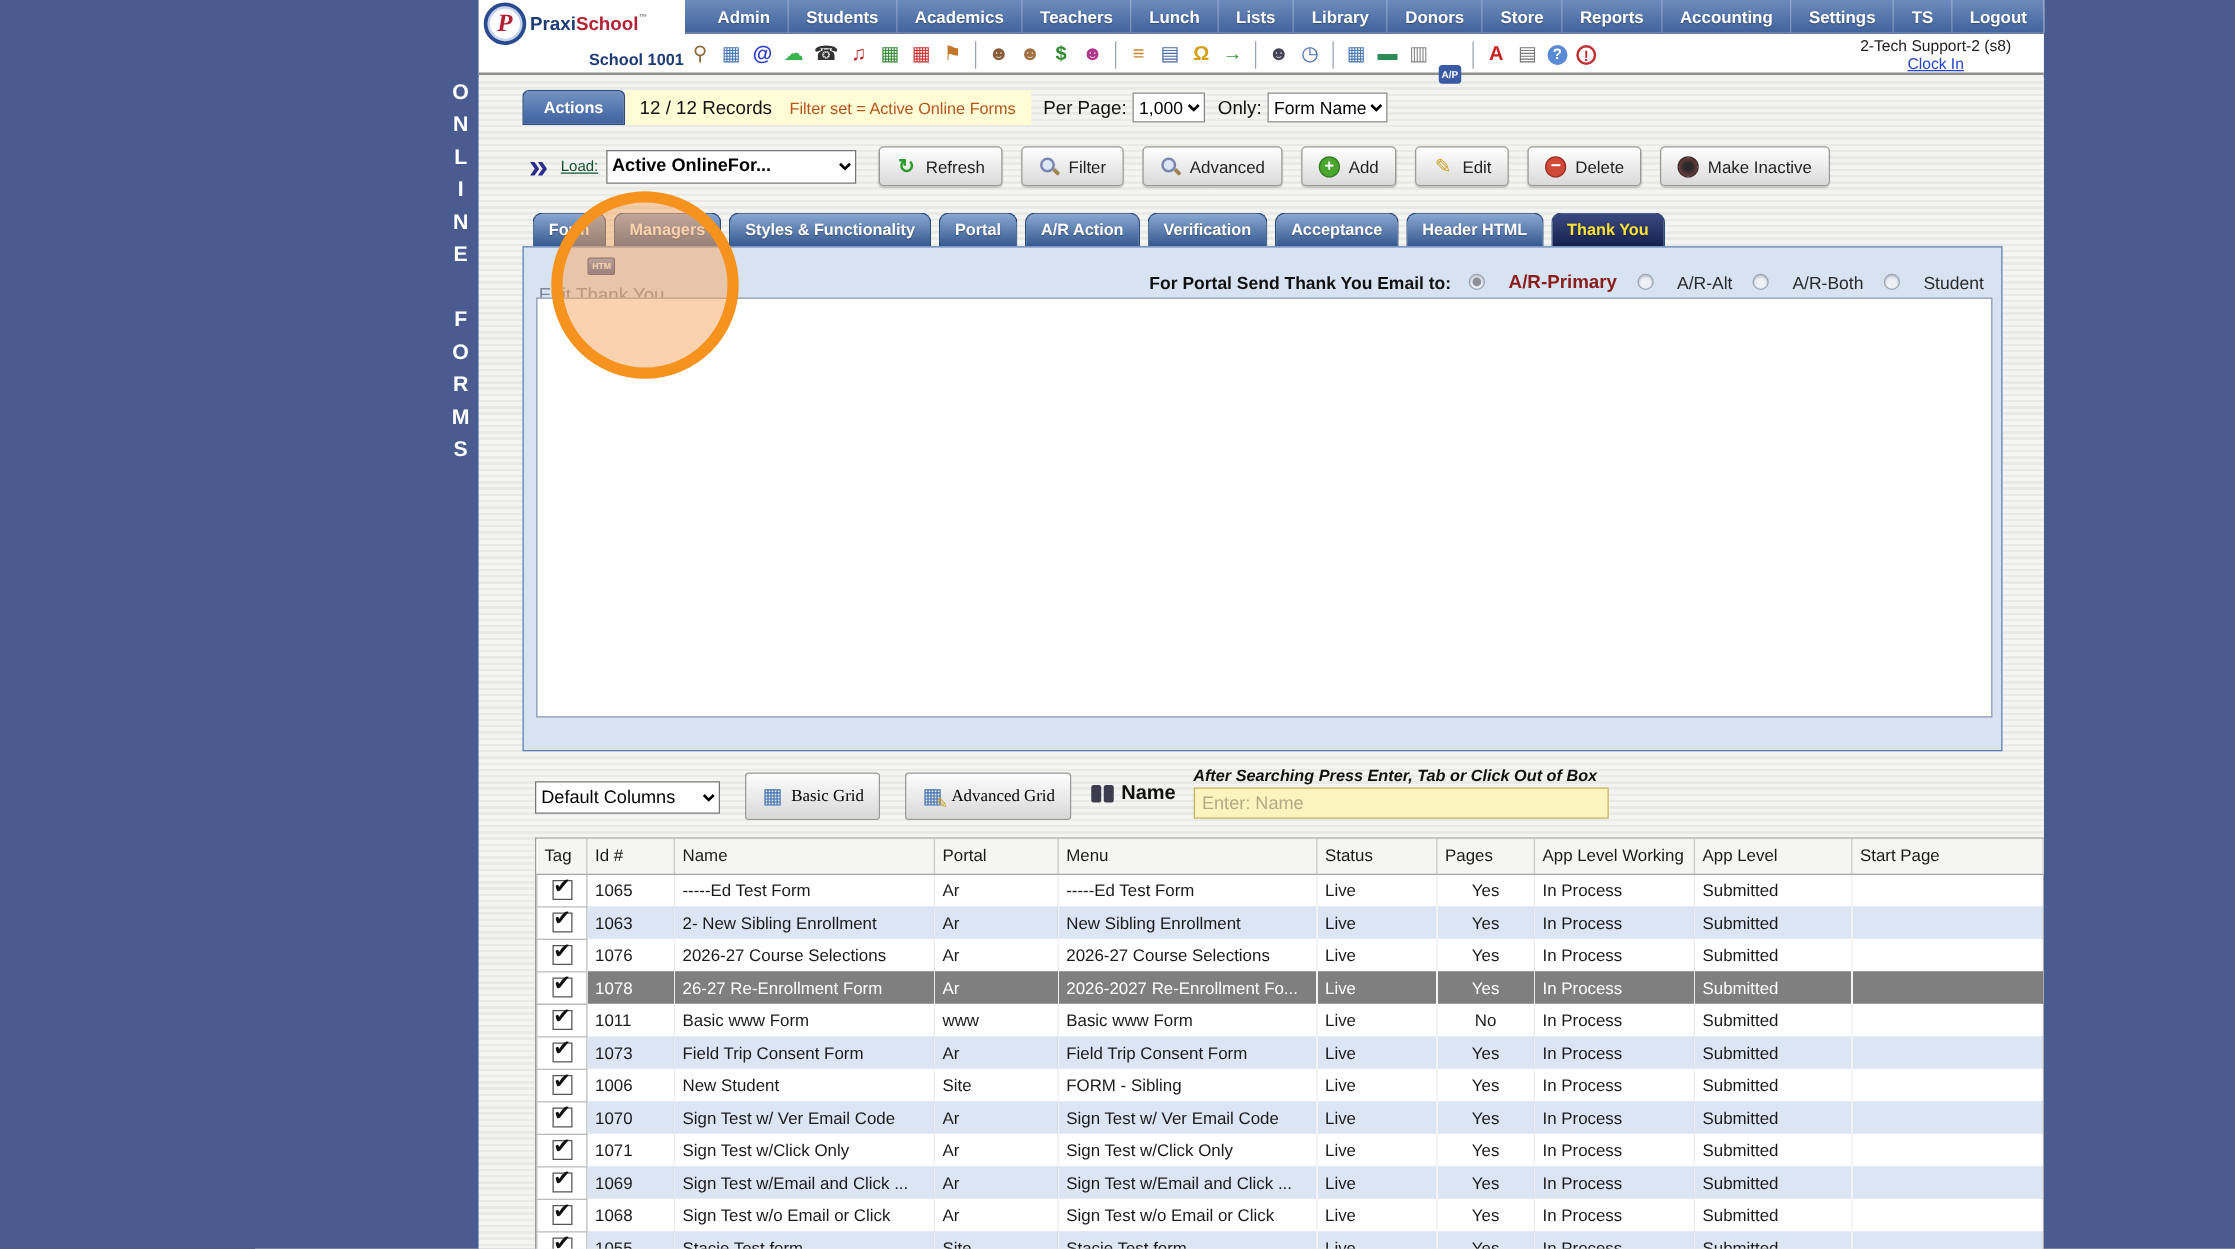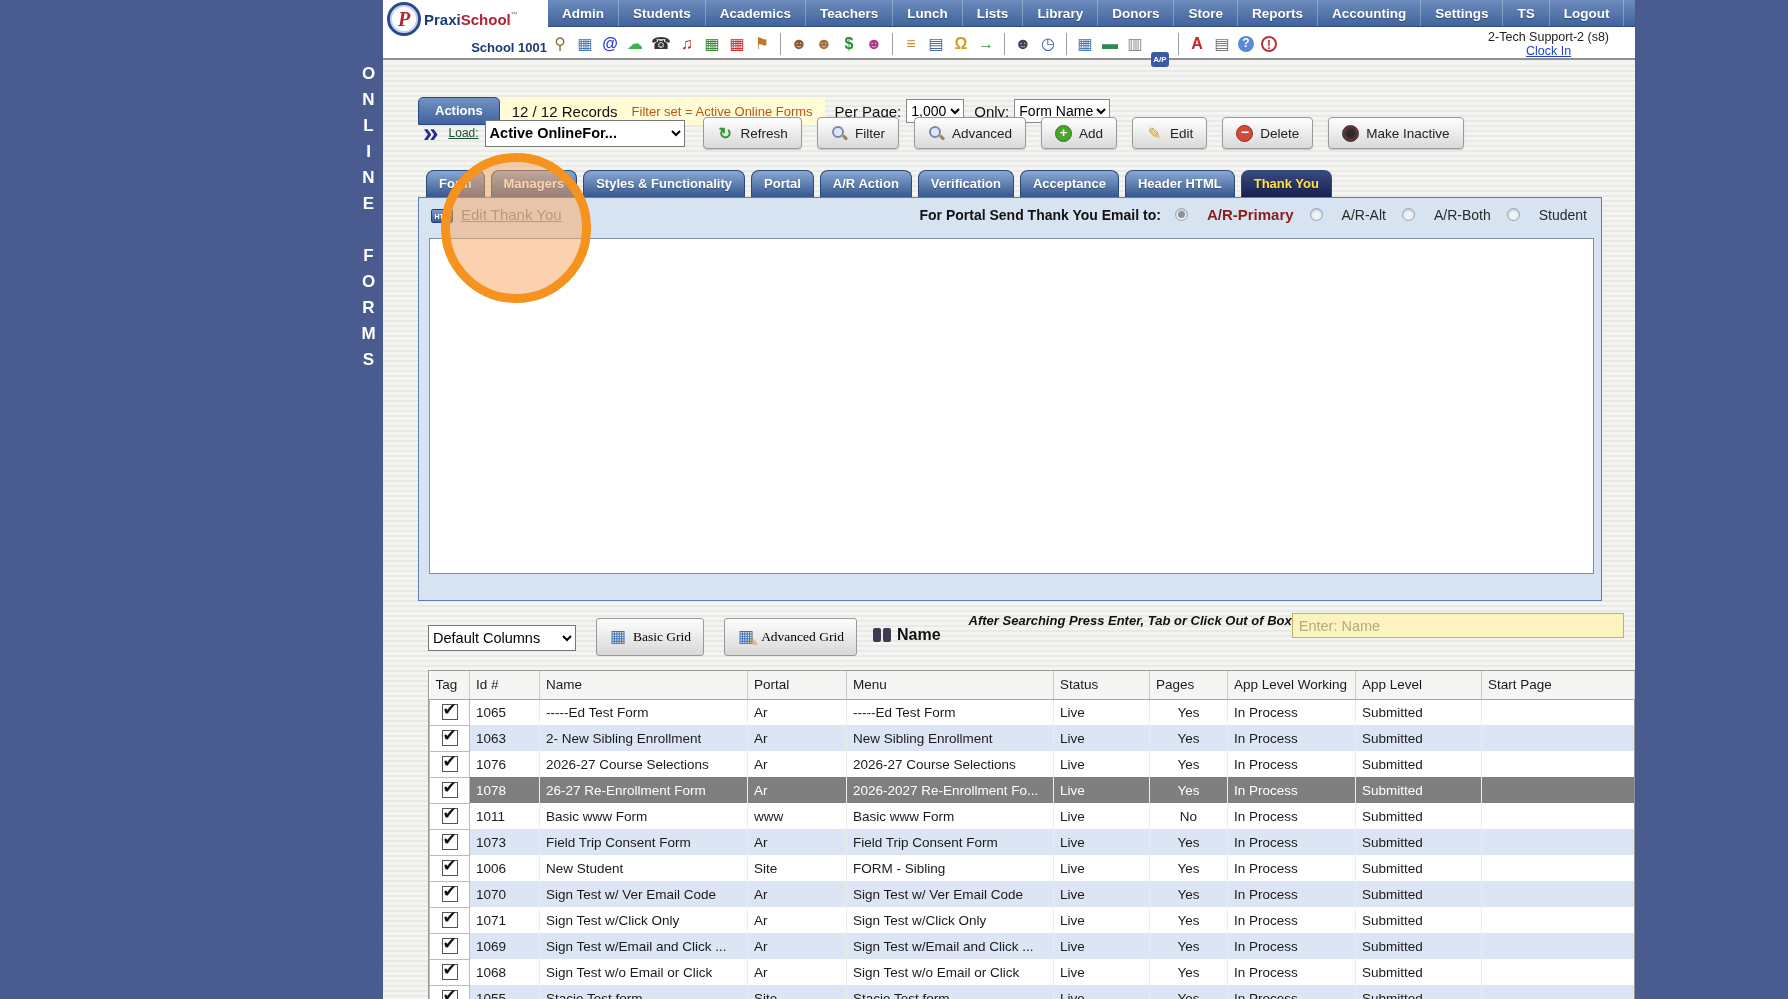--- a/index.html
+++ b/index.html
@@ -18,39 +18,39 @@
   .logo-block { position:absolute; left:4px; top:2px; width:160px; height:56px; }
   .logo-row { display:flex; align-items:center; }
   .logo-circle { width:34px; height:34px; border:3px solid #2a4a8f; border-radius:50%; background:#fff;
     display:flex; align-items:center; justify-content:center; box-shadow:0 0 0 2px #c7d3ea inset; }
   .logo-p { color:#b22234; font-weight:bold; font-size:20px; font-family:"Liberation Serif",serif; font-style:italic; }
   .logo-text { font-weight:bold; font-size:15px; margin-left:3px; }
   .logo-text .p1 { color:#1d3b77; } .logo-text .p2 { color:#b22234; } .logo-text .tm { font-size:7px; color:#888; vertical-align:top; }
   .school-id { color:#1d3b77; font-weight:bold; font-size:13px; text-align:right; margin-top:4px; }
 
   .main-nav { position:absolute; left:165px; right:0; top:0; height:27px; display:flex;
-    background:linear-gradient(#6d8cbd,#41639c); border-bottom:1px solid #31508a; }
+    background:linear-gradient(#6d8cbd,#41639c); border-bottom:1px solid #31508a;padding-left:12px; }
   .nav-item { color:#fff; font-weight:bold; font-size:13.5px; line-height:27px; padding:0 14px;
     border-right:1px solid rgba(255,255,255,.28); text-shadow:0 1px 1px rgba(0,0,0,.35); cursor:pointer; }
 
   .icon-bar { position:absolute; left:168px; top:28px; height:31px; display:flex; align-items:center; gap:7px; }
   .tb-icon { display:inline-block; min-width:18px; height:19px; font-size:16px; line-height:19px; text-align:center; font-weight:bold; }
   .tb-icon.badge { font-size:8px; border-radius:3px; padding:0 2px; height:15px; line-height:15px; }
   .tb-icon.round { border-radius:50%; width:16px; min-width:16px; height:16px; line-height:15px; font-size:12px; }
   .tb-sep { width:1px; height:22px; background:#9aa2b0; margin:0 2px; }
 
   .user-block { position:absolute; right:26px; top:30px; text-align:center; font-size:12.5px; color:#222; line-height:14px; }
   .clock-link { color:#2244cc; text-decoration:underline; cursor:pointer; }
 
   
   .main-bg { position:absolute; top:62px; left:0; right:0; bottom:0;
     background:repeating-linear-gradient(#f4f4f2 0px,#f4f4f2 3px,#e9e9e6 3px,#e9e9e6 5px); }
 
   
-  .actions-row { position:absolute; top:97px; left:35px; height:28px; display:flex; align-items:center; z-index:3; }
+  .actions-row { position:absolute; top:72px; left:35px; height:28px; display:flex; align-items:center; z-index:3; }
   .actions-btn { background:linear-gradient(#7292c2,#3f62a0); border:1px solid #2a4a7f; border-radius:5px 5px 0 0;
     color:#fff; font-weight:bold; font-size:13px; padding:0 16px; line-height:26px; cursor:pointer; }
   .records-strip { background:#fffcd6; height:28px; display:flex; align-items:center; padding:0 12px; gap:14px; }
   .records-text { font-size:15px; color:#111; }
   .filter-set { font-size:13px; color:#b4561e; }
   .pp-label { font-size:15px; color:#111; margin-left:10px; margin-right:5px; }
   .actions-row select { height:24px; font-size:14px; border:1px solid #888; background:#fff; }
 
   
   .load-row { position:absolute; top:116px; left:40px; height:34px; display:flex; align-items:center; z-index:3; }
@@ -79,21 +79,21 @@
   .tabs-row { position:absolute; top:170px; left:43px; display:flex; z-index:3; }
   .tab { padding:0 12px; line-height:26px; height:27px; font-size:13px; font-weight:bold; color:#fff;
     background:linear-gradient(#8aa8d2,#35588f); border:1px solid #2a4a7a; border-bottom:none;
     border-radius:8px 8px 0 0; margin-right:6px; text-shadow:0 1px 1px rgba(0,0,0,.35); cursor:pointer; }
   .tab.active { background:linear-gradient(#3a4a80,#16204e); color:#ffe23a; }
 
   
   .panel { position:absolute; top:197px; left:35px; width:1184px; height:404px; background:#d8e3f2;
     border:1px solid #5d80b2; z-index:2; }
   .panel-head { display:flex; justify-content:space-between; align-items:center; padding:8px 14px 0 12px; }
-  .panel-head-left { display:flex; align-items:flex-end; gap:8px; }
+  .panel-head-left { display:flex; align-items:center; gap:8px;flex-direction:column; }
   .htm-badge { display:inline-block; width:22px; height:14px; background:linear-gradient(#7a9ad0,#3a5a9a);
     border:1px solid #28407a; border-radius:2px; color:#fff; font-size:7px; font-weight:bold;
     text-align:center; line-height:13px; cursor:pointer; }
   .edit-link { color:#7b8a9a; font-size:15px; text-decoration:underline; cursor:pointer; }
   .email-to { display:flex; align-items:center; gap:14px; }
   .email-to-label { font-size:14px; font-weight:bold; color:#111; }
   .radio-opt { display:flex; align-items:center; gap:19px; cursor:pointer; }
   .radio { width:13px; height:13px; border-radius:50%; border:1px solid #98a3b3; background:#eef1f6;
     box-shadow:inset 0 1px 2px rgba(0,0,0,.25); }
   .radio.checked::after { content:""; display:block; width:7px; height:7px; margin:2px; border-radius:50%; background:#8a8f98; }
@@ -111,21 +111,21 @@
   .grid-btn { display:inline-flex; align-items:center; height:38px; padding:0 12px; margin-left:20px; margin-top:5px;
     background:linear-gradient(#fdfdfd,#d8d8d8); border:1px solid #9a9a9a; border-radius:3px; font-size:13.5px; cursor:pointer;font-family:Liberation Serif, serif; }
   .gicon { display:inline-block; width:18px; height:18px; margin-right:6px; position:relative; }
   .gicon::before { content:"▦"; color:#3f6fb0; font-size:17px; line-height:18px; }
   .gicon.adv::after { content:"✎"; position:absolute; right:-3px; bottom:-3px; color:#c9a227; font-size:11px; }
   .name-group { display:flex; align-items:center; margin-left:16px; margin-top:13px; }
   .binoc { display:inline-block; width:19px; height:14px; position:relative; margin-right:5px; }
   .binoc::before,.binoc::after { content:""; position:absolute; top:0; width:8px; height:14px; background:#3c3c4e; border-radius:2px; }
   .binoc::before { left:0; } .binoc::after { left:10px; }
   .name-label { font-weight:bold; font-size:16px; color:#111; }
-  .search-col { margin-left:28px; display:flex; flex-direction:row; }
+  .search-col { margin-left:14px; display:flex; flex-direction:column; }
   .search-hint { font-style:italic; font-weight:bold; font-size:13px; color:#111; margin-bottom:2px; }
   .search-input { width:332px; height:25px; background:#fcf4bf; border:1px solid #c2b168; font-size:14.5px; padding:0 6px; color:#555; }
   .search-input::placeholder { color:#b3ab84; }
 
   
   .grid-table-wrap { position:absolute; top:670px; left:45px; width:1207px; z-index:3; border:1px solid #9a9a9a; background:#fff; }
   table { border-collapse:collapse; table-layout:fixed; width:1205px; font-size:13.5px; color:#1a1a1a; }
   thead th { height:28px; text-align:left; font-weight:normal; font-size:13.5px; background:#f5f5f3;
     border-bottom:1px solid #a5a5a5; border-right:1px solid #c9c9c9; padding:0 6px; cursor:pointer; }
   tbody td { height:26px; padding:0 6px; border-right:1px solid rgba(100,100,100,.12); overflow:hidden; white-space:nowrap; }

